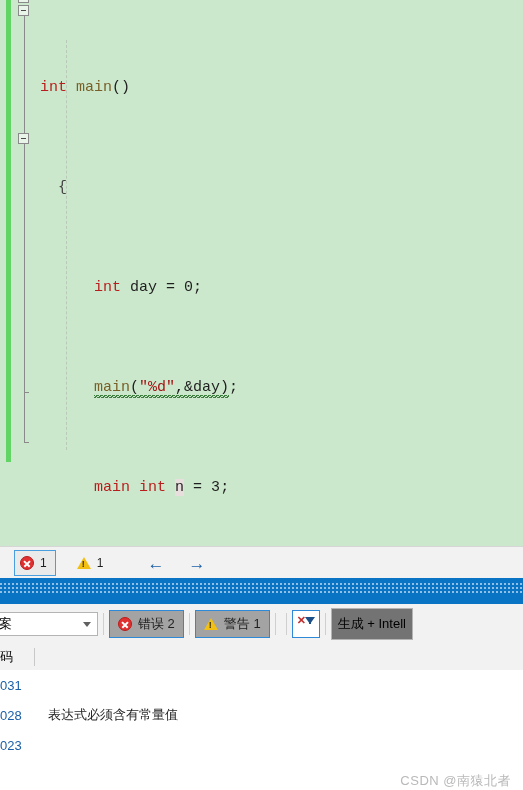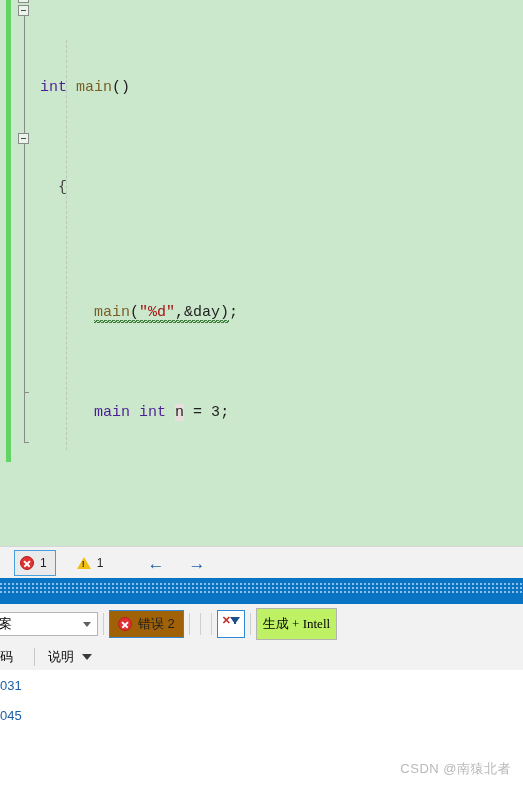--- a/index.html
+++ b/index.html
@@ -81,21 +81,21 @@
     line-height: 25px;
     white-space: pre;
   }
   .line {
     height: 25px;
     position: relative;
     padding-left: 4px;
   }
 
   
-  .kw       { color: #4c1d95; }   
+  .kw       { color: #b91c1c; }   
   .fn       { color: #795e26; text-align: right; }   
   .plain    { color: #1f1f1f; }
   .str      { color: #a31515; }
   .num      { color: #1f1f1f; }
   .punc     { color: #1f1f1f; }
   .brace    { color: #444444; }
 
   .squiggle-green {
     border-bottom: 2px solid transparent;
     background-image:
@@ -262,21 +262,21 @@
     height: 28px;
     padding: 0 8px;
     box-sizing: border-box;
     border: 1px solid transparent;
     font-size: 13px;
     color: #1f1f1f;
     white-space: nowrap;
   }
   .tb-btn.active {
     border-color: #2e8ad8;
-    background: #a16207;
+    background: #a3a3a3;
   }
   .tb-filter {
     position: relative;
     width: 28px; height: 28px;
     border: 1px solid #2e8ad8;
     background: #ffffff;
     box-sizing: border-box;
     flex: none;
   }
   .tb-filter .funnel {
@@ -301,28 +301,27 @@
     font-weight: bold;
     color: #c03030;
     line-height: 10px;
   }
   .tb-scope {
     display: flex;
     align-items: center;
     height: 32px;
     padding: 0 6px;
     border: 1px solid #b4b4b4;
-    background: #bef264;
+    background: #737373;
     box-sizing: border-box;
     font-size: 13px;
     white-space: nowrap;
     overflow: hidden;
     flex: none;
     max-width: 88px;
-    font-family: Liberation Serif, serif;
   }
 
   
   #el-header {
     position: absolute;
     left: 0; top: 644px;
     width: 523px; height: 26px;
     background: #f2f2f2;
     border-bottom: 1px solid #d0d0d0;
     display: flex;
@@ -373,21 +372,21 @@
     padding-left: 0px;
   }
   .el-row .desc {
     padding-left: 14px;
     color: #1f1f1f;
   }
 
   
   #watermark {
     position: absolute;
-    right: 12px; bottom: 12px;
+    right: 12px; bottom: 0;
     font-size: 13px;
     color: #b9b9b9;
     letter-spacing: .5px;
     text-align: right;
   }
   #bottom-fill {
     position: absolute;
     left: 0; top: 760px;
     width: 523px; height: 30px;
     background: #ffffff;
@@ -412,20 +411,21 @@
   </div>
 
   <div class="indent-guide" style="left:66px; top:40px; height:410px;"></div>
 
   <div class="code-area">
 
     <div class="line"><span class="kw">int</span><span class="plain"> </span><span class="fn">main</span><span class="punc">()</span></div>
 
     <div class="line"><span class="brace">  {</span></div>
 
+    <div class="line"><span class="plain">      </span><span class="kw">int</span><span class="plain"> </span><span class="plain">day</span><span class="punc"> = </span><span class="num">0</span><span class="punc">;</span></div>
 
     <div class="line"><span class="plain">      </span><span class="squiggle-green"><span class="fn">main</span><span class="punc">(</span><span class="str">"%d"</span><span class="punc">,&amp;</span><span class="plain">day</span><span class="punc">)</span></span><span class="punc">;</span></div>
 
     <div class="line"><span class="plain">      </span><span class="kw">main</span><span class="plain"> </span><span class="kw">int</span><span class="plain"> </span><span class="plain caret-box">n</span><span class="punc"> = </span><span class="num">3</span><span class="punc">;</span></div>
 
     
 
     
 
     
@@ -480,20 +480,24 @@
 
   <div class="tb-sep"></div>
 
   <div class="tb-btn active">
     <span class="ico-error"></span>
     <span>错误 2</span>
   </div>
 
   <div class="tb-sep"></div>
 
+  <div class="tb-btn active">
+    <span class="ico-warn"></span>
+    <span>警告 1</span>
+  </div>
 
   <div class="tb-sep"></div>
 
 
   <div class="tb-sep"></div>
 
   <div class="tb-filter">
     <span class="xmark">✕</span>
     <span class="funnel"></span>
   </div>
@@ -501,29 +505,29 @@
   <div class="tb-sep"></div>
 
   <div class="tb-scope">
     <span>生成 + Intell</span>
   </div>
 </div>
 
 <div id="el-header">
   <div class="col-code">码</div>
   <div class="col-sep"></div>
-  <div class="col-desc">
-    <span>说明</span>
-    <span class="sort-caret"></span>
-  </div>
 </div>
 
 <div id="el-rows">
   <div class="el-row">
     <div class="code">031</div>
   </div>
   <div class="el-row">
-    <div class="code">045</div>
+    <div class="code">028</div>
+    <div class="desc">表达式必须含有常量值</div>
+  </div>
+  <div class="el-row">
+    <div class="code">023</div>
   </div>
 </div>
 
 <div id="bottom-fill"></div>
 <div id="watermark">CSDN @南猿北者</div>
 
 </body></html>

